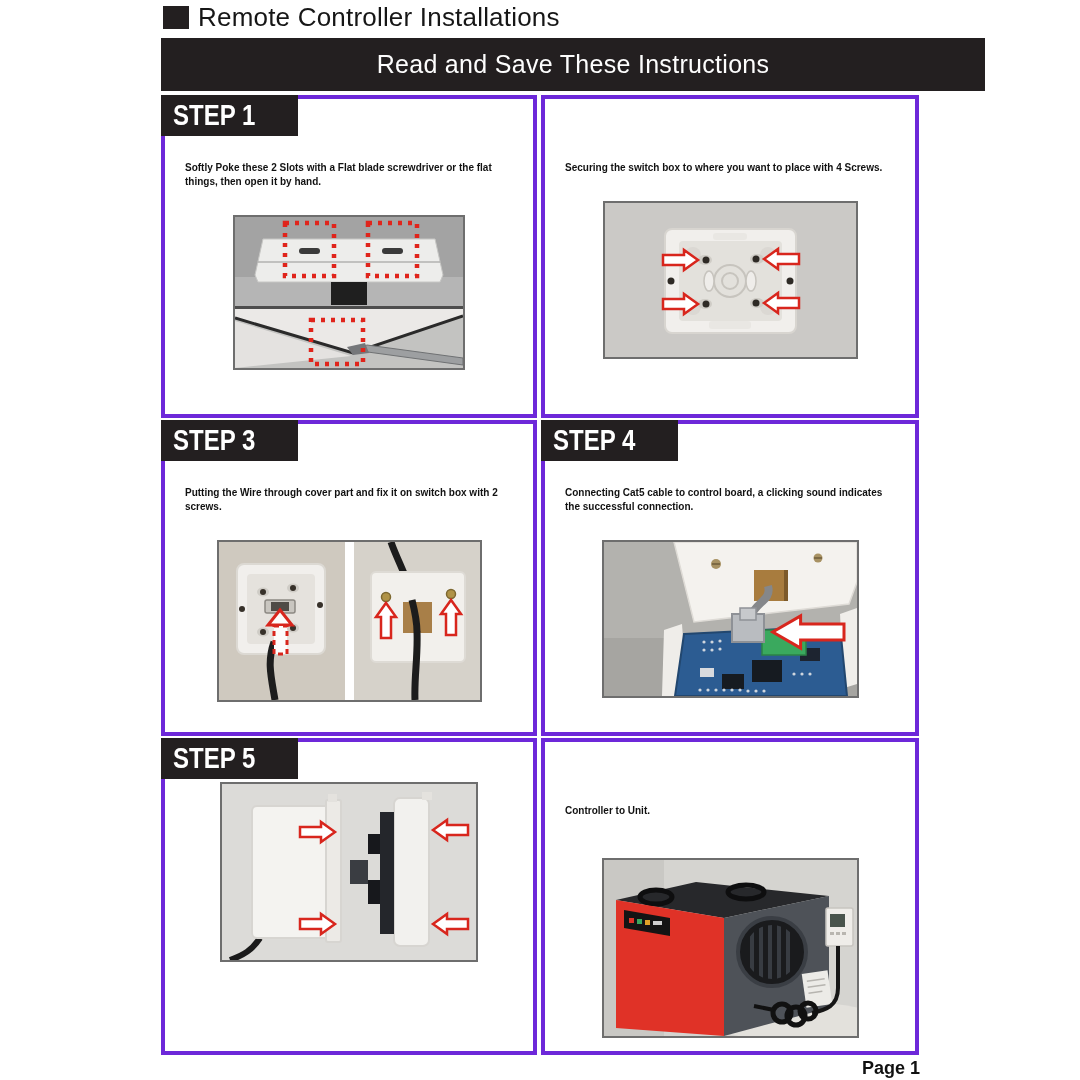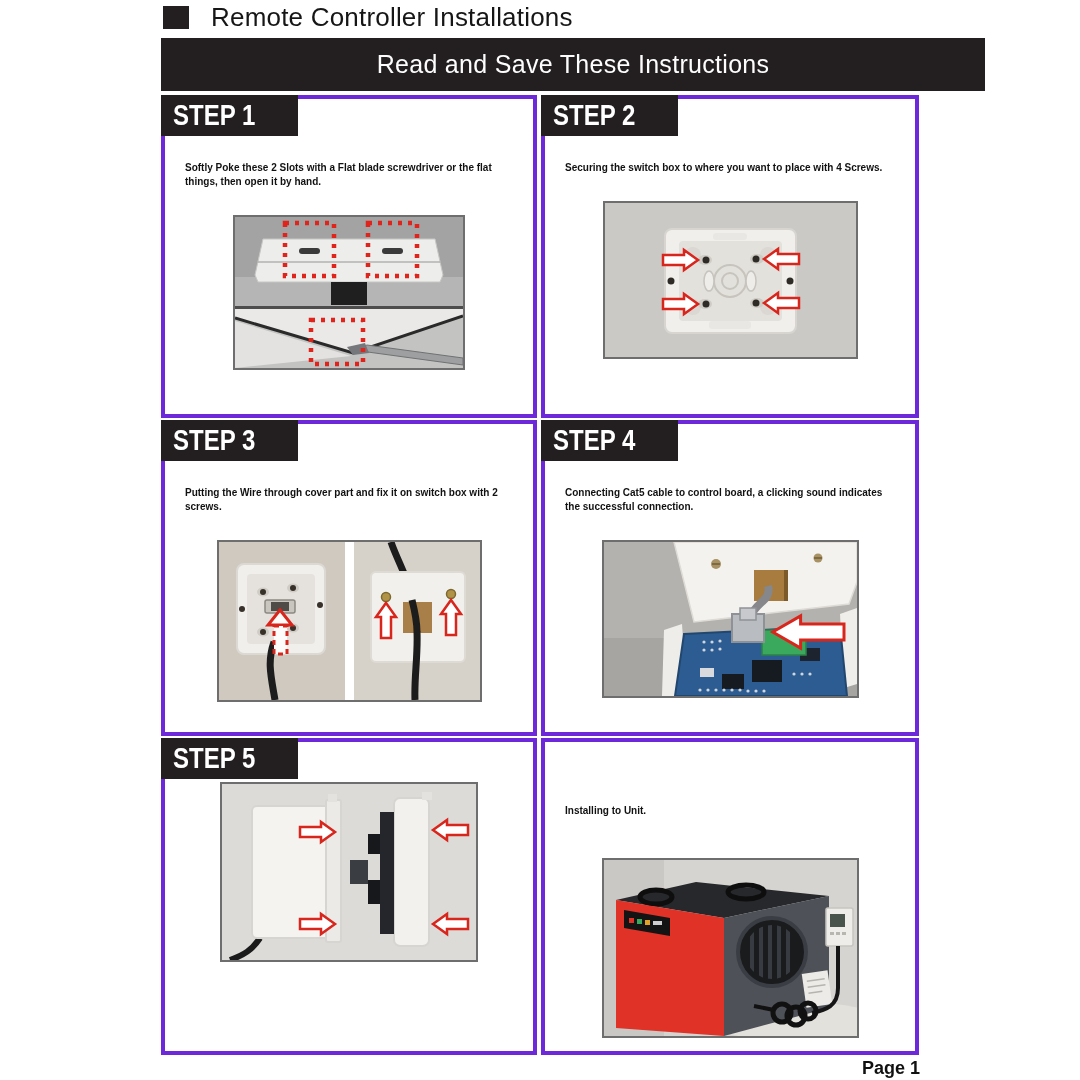--- a/index.html
+++ b/index.html
@@ -1,20 +1,20 @@
 <!DOCTYPE html>
 <html><head>
 <meta charset="utf-8">
 <style>
   html,body{margin:0;padding:0;background:#fff;}
   .page{position:relative;width:1080px;height:1080px;background:#fff;
         font-family:"Liberation Sans",sans-serif;color:#1a1a1a;overflow:hidden;}
 
   
-  .doc-header{position:absolute;left:163px;top:2px;display:flex;align-items:center;gap:22px;}
+  .doc-header{position:absolute;left:163px;top:2px;display:flex;align-items:center;gap:9px;}
   .title-square{width:26px;height:23px;background:#231f20;display:inline-block;}
   .doc-title{font-size:26px;font-weight:500;letter-spacing:0.2px;color:#161616;}
 
   
   .banner{position:absolute;left:161px;top:38px;width:824px;height:53px;background:#231f20;
           display:flex;align-items:center;justify-content:center;}
   .banner span{color:#fdfdfd;font-size:25px;font-weight:400;letter-spacing:0.3px;}
 
   
   .grid{position:absolute;left:161px;top:95px;display:grid;
@@ -77,23 +77,20 @@
           <path d="M118,133 L228,148 L228,141 L132,128 Z" fill="#9d9fa1" stroke="#6f7173" stroke-width="1"></path>
           <path d="M112,130 L130,126 L134,136 L118,138 Z" fill="#75777a"></path>
           <g>
             <rect x="76" y="103" width="52" height="44" fill="none" stroke="#e0241b" stroke-width="4.5" stroke-dasharray="4 6"></rect>
           </g>
         </svg>
       </div>
     </div>
 
     <div class="panel">
-      <div class="step-tab">
-        <span>STEP 2</span>
-      </div>
       <p class="instruction">Securing the switch box to where you want to place with 4 Screws.</p>
       <div class="photo">
         <svg width="251" height="154" viewBox="0 0 251 154">
           <defs>
             <path id="ar2" d="M0,-5 L21,-5 L21,-10 L35,0 L21,10 L21,5 L0,5 Z" vector-effect="non-scaling-stroke"></path>
           </defs>
           <rect x="0" y="0" width="251" height="154" fill="#cbc9c6"></rect>
           <rect x="60" y="26" width="131" height="104" rx="7" fill="#f1efec" stroke="#d8d5d0" stroke-width="2"></rect>
           <rect x="74" y="38" width="103" height="80" rx="4" fill="#e3e1dc"></rect>
           <circle cx="88" cy="52" r="8" fill="#dbd8d3"></circle>
@@ -257,21 +254,21 @@
             <use href="#ar5" transform="translate(78,48)"></use>
             <use href="#ar5" transform="translate(78,140)"></use>
             <use href="#ar5" transform="translate(246,46) scale(-1,1)"></use>
             <use href="#ar5" transform="translate(246,140) scale(-1,1)"></use>
           </g>
         </svg>
       </div>
     </div>
 
     <div class="panel row3">
-      <p class="instruction">Installing to Unit.</p>
+      <p class="instruction">Controller to Unit.</p>
       <div class="photo">
         <svg width="253" height="176" viewBox="0 0 253 176">
           <defs>
             <clipPath id="fanclip6">
                 <circle cx="168" cy="92" r="27"></circle>
               </clipPath>
           </defs>
           <rect x="0" y="0" width="253" height="176" fill="#d5d4d0"></rect>
           <rect x="0" y="0" width="60" height="176" fill="#c9c8c4"></rect>
           <ellipse cx="195" cy="162" rx="85" ry="20" fill="#e3e1dc"></ellipse>

